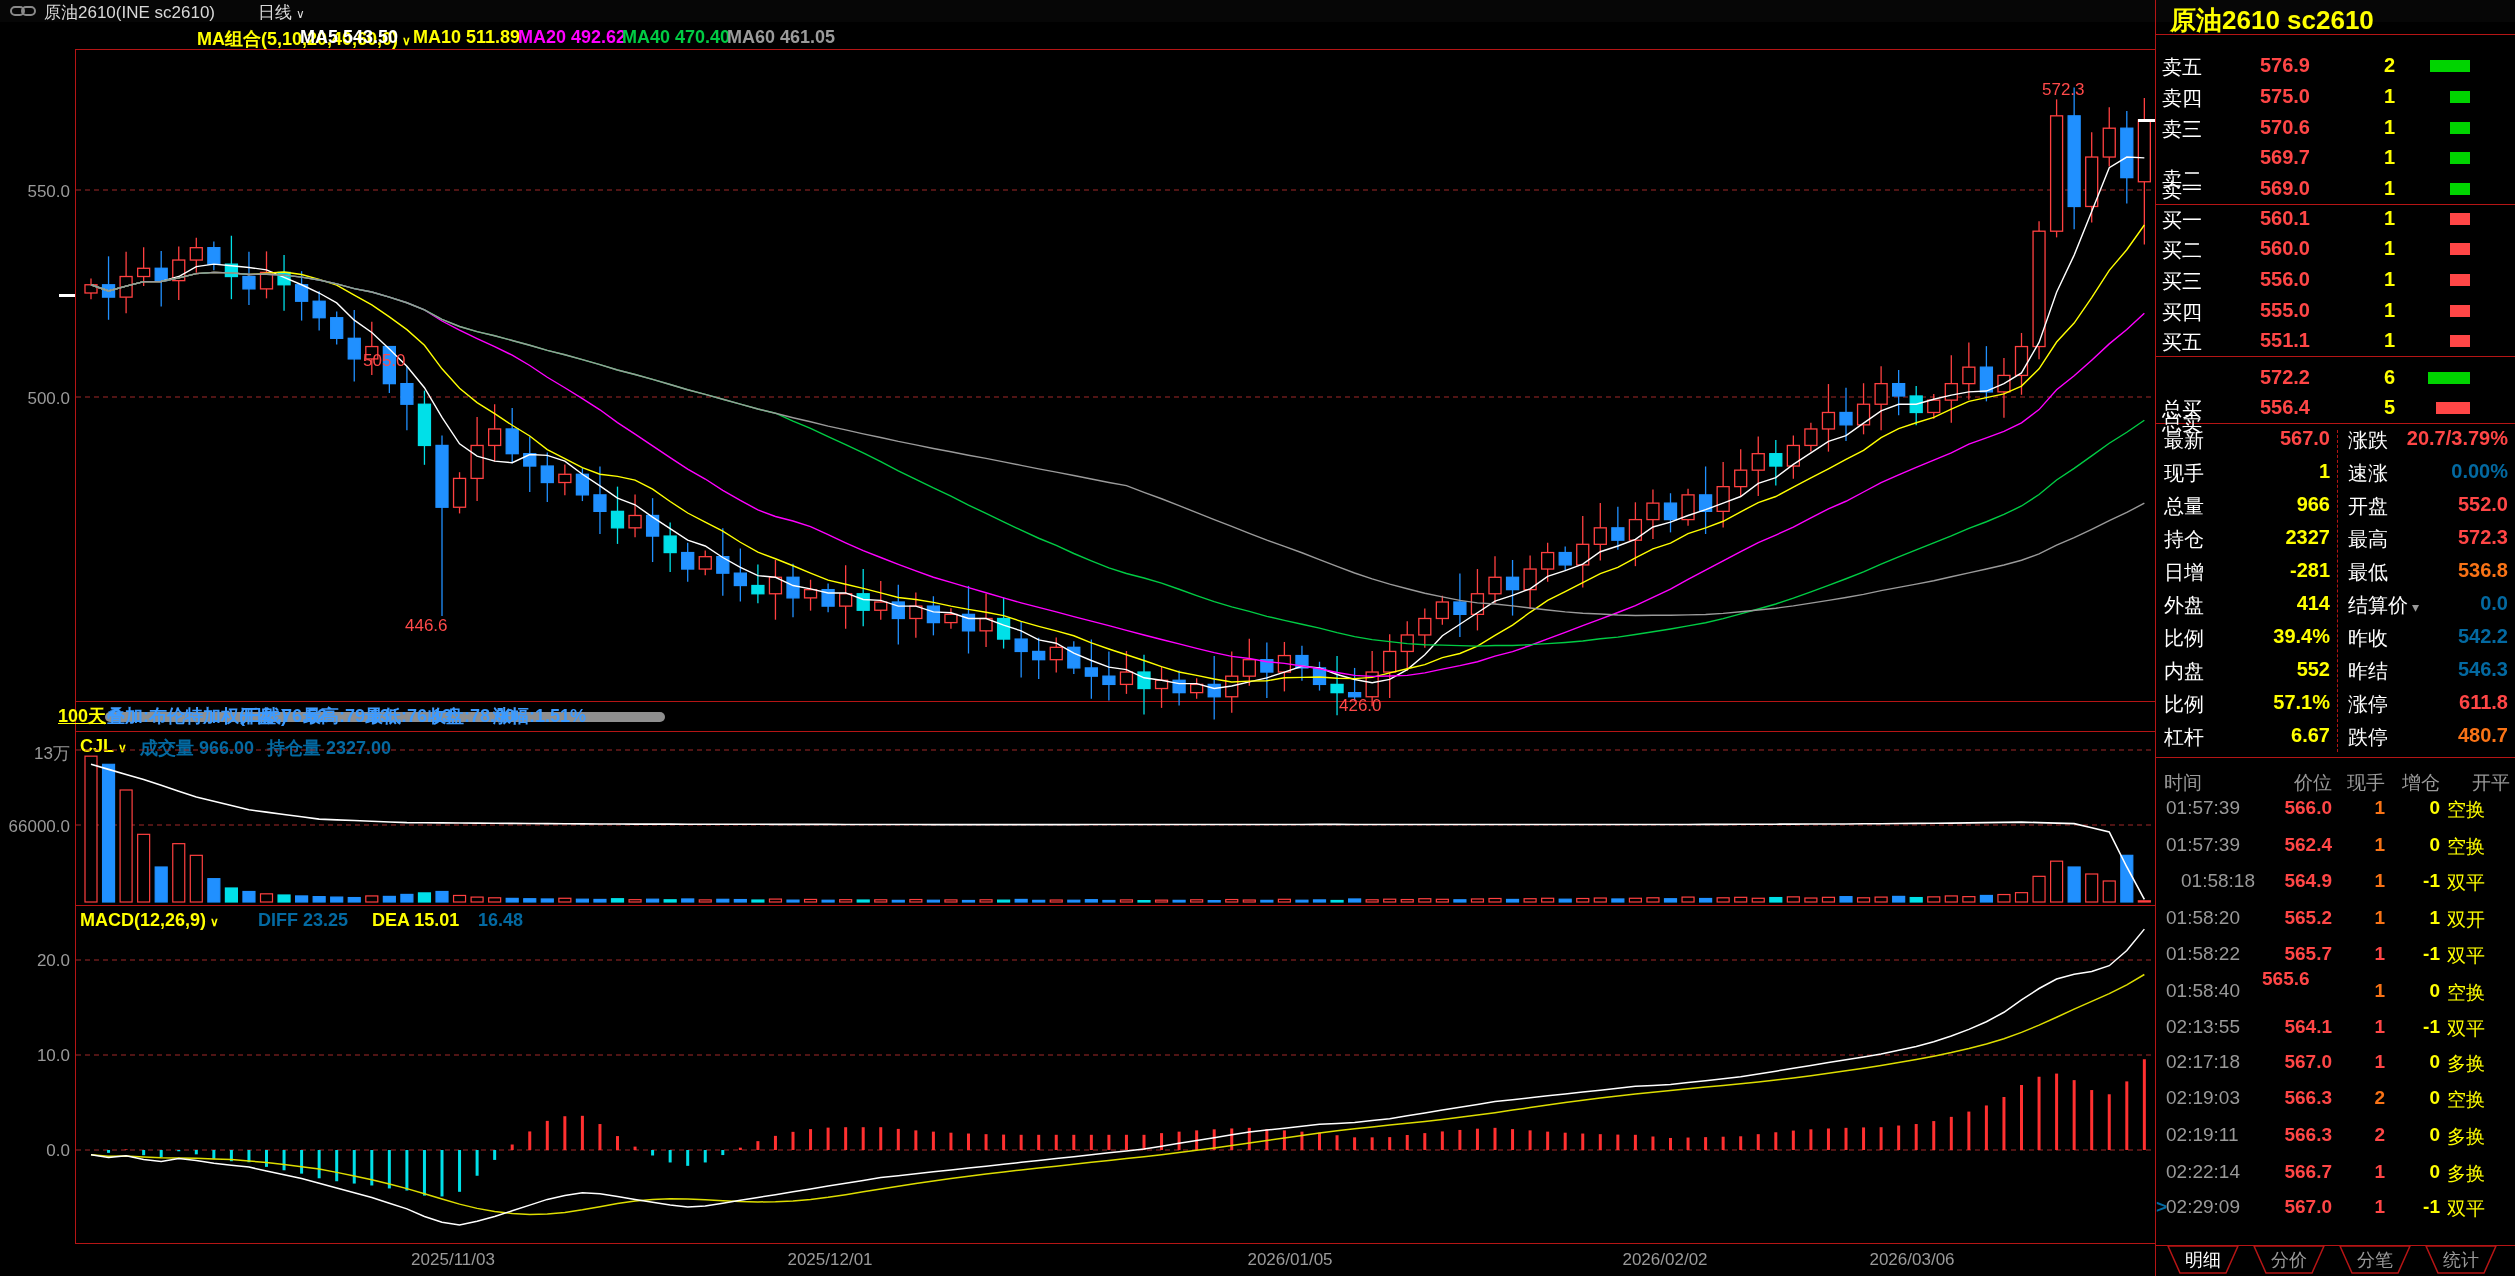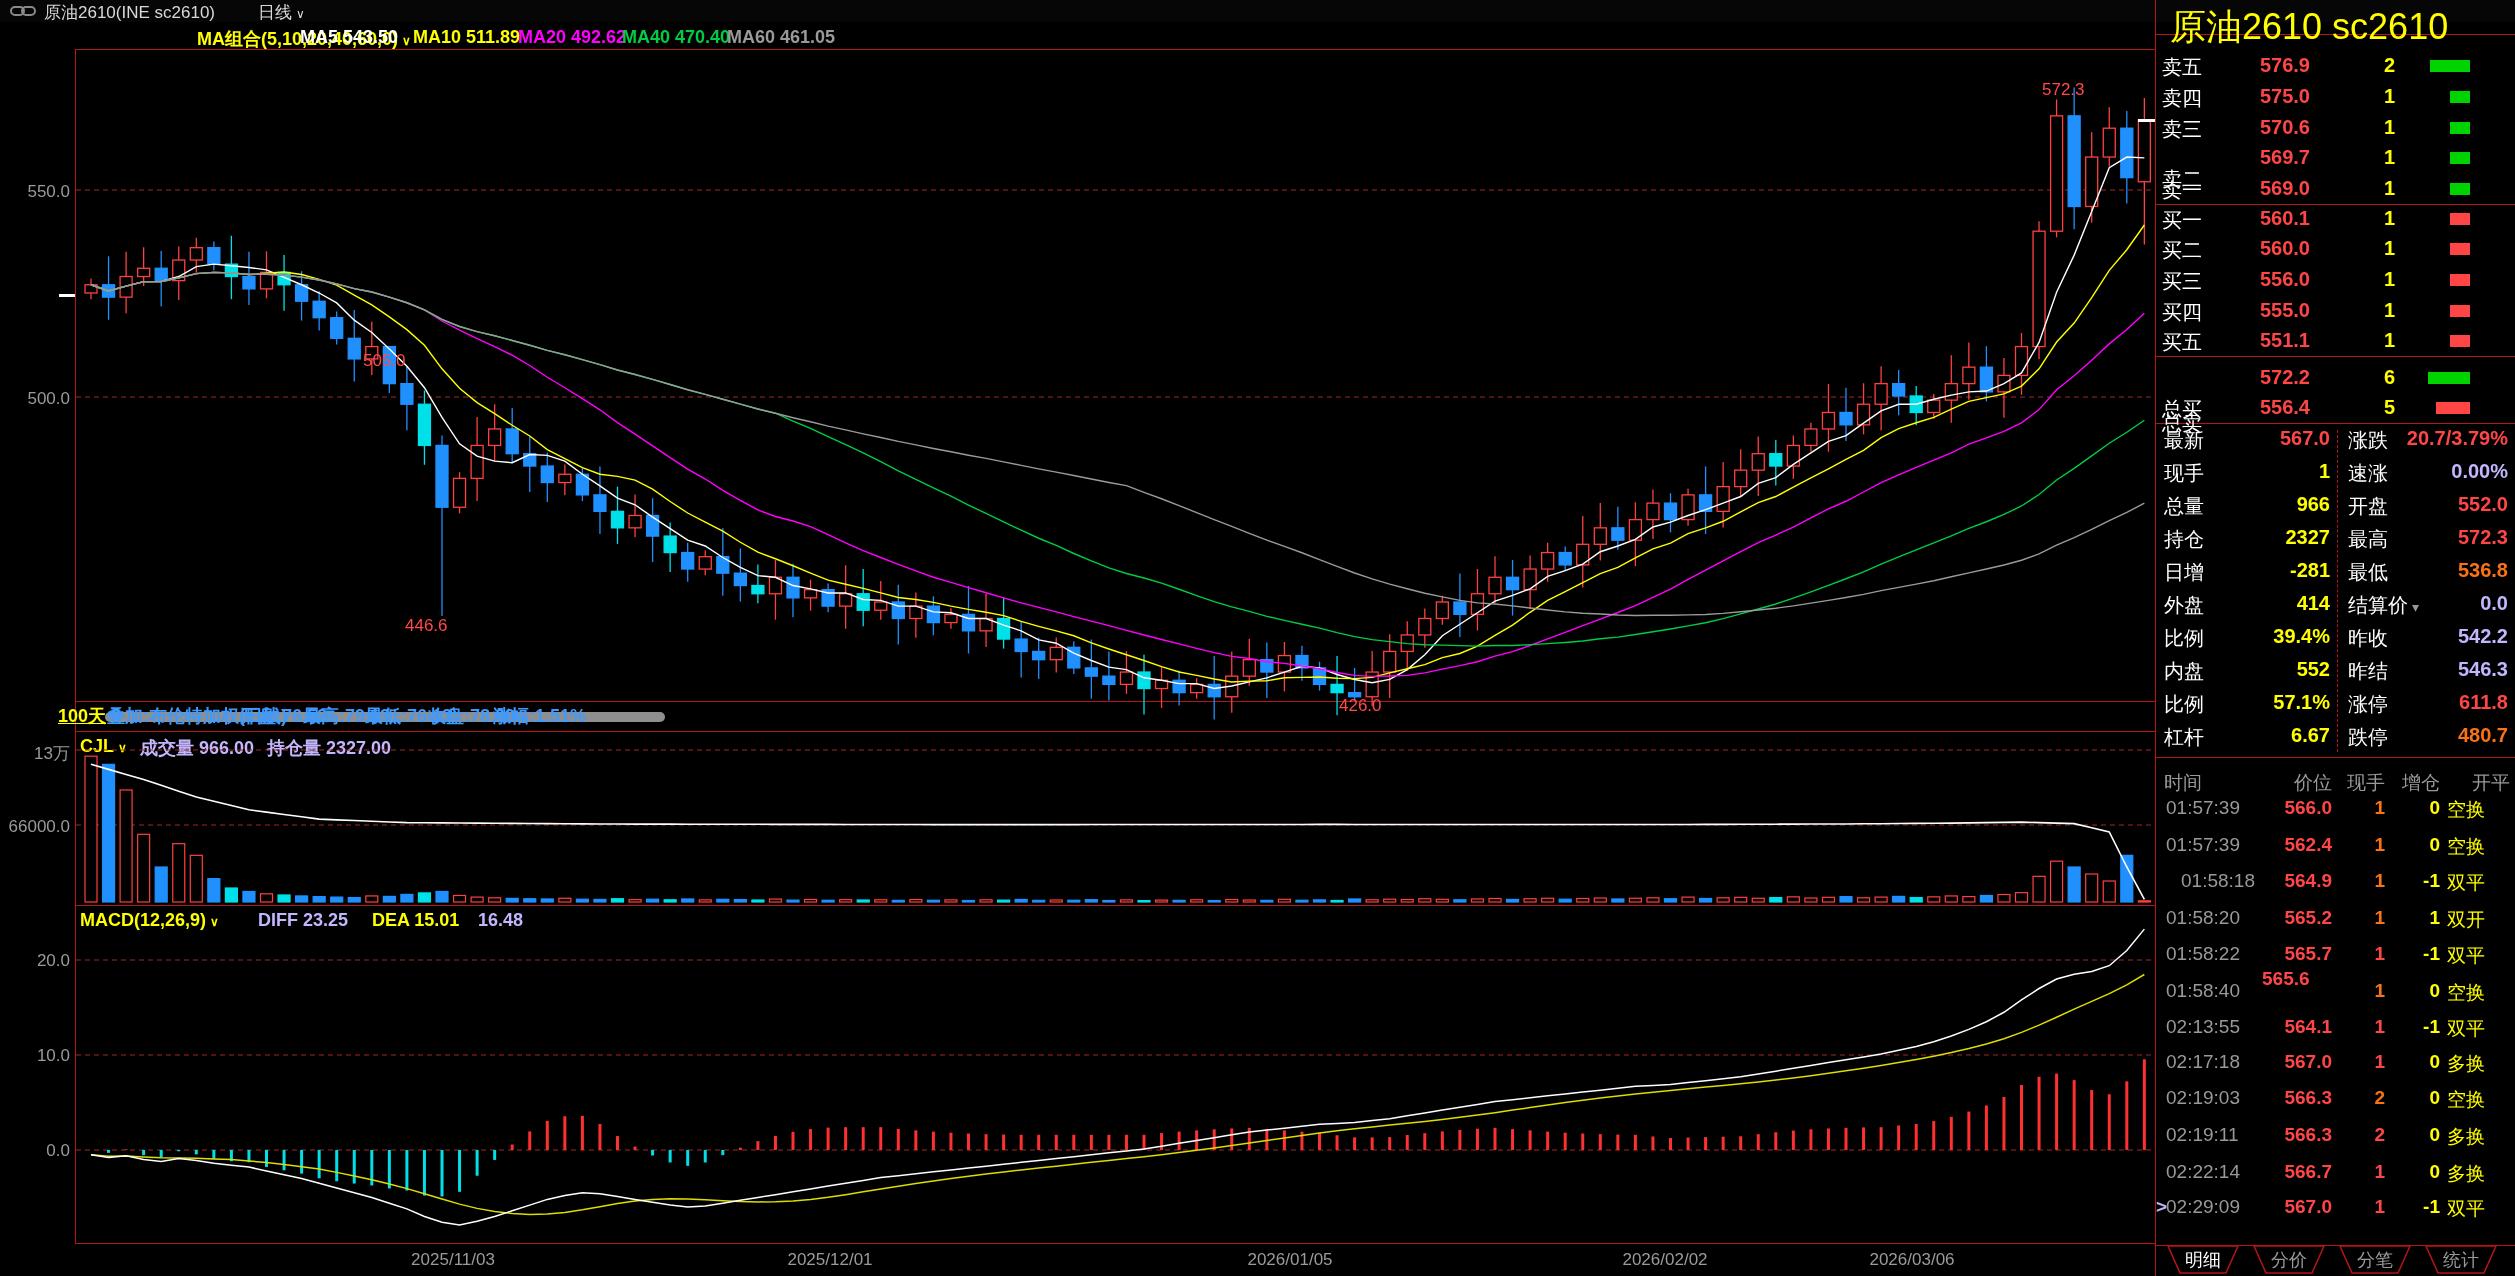--- a/index.html
+++ b/index.html
@@ -4,34 +4,34 @@
 <style>
 *{margin:0;padding:0;box-sizing:border-box}
 html,body{width:2515px;height:1276px;background:#000;overflow:hidden;
   font-family:"Liberation Sans",sans-serif;position:relative}
 .abs{position:absolute}
 .hline{position:absolute;height:1px;background:#b51515}
 .vline{position:absolute;width:1px;background:#b51515}
 .lbl{position:absolute;color:#9a9a9a;font-size:17px;white-space:nowrap}
 .r{text-align:right}
 .c-red{color:#ff4646}.c-yellow{color:#ffff00}.c-green{color:#f97316}
-.c-white{color:#c4b5fd}.c-gray{color:#999999}.c-blue{color:#3d9bff}
+.c-white{color:#0369a1}.c-gray{color:#999999}.c-blue{color:#3d9bff}
 .row-lbl{position:absolute;color:#fff;font-size:20px;white-space:nowrap}
 .val{position:absolute;font-size:20px;font-weight:bold;white-space:nowrap;text-align:right}
 .bar{position:absolute;height:12px}
 #header{position:absolute;left:0;top:0;width:2515px;height:22px;background:#060606}
 #header .t{position:absolute;top:1px;color:#d8d8d8;font-size:17px;white-space:nowrap}
 .caret{font-size:12px;color:#ddd;margin-left:4px}
 .ma-item{position:absolute;top:27px;font-size:18px;font-weight:bold;white-space:nowrap}
 .ov-item{position:absolute;top:704px;font-size:18px;font-weight:bold;white-space:nowrap}
 .ind-item{position:absolute;font-size:18px;font-weight:bold;white-space:nowrap}
 #scrollthumb{position:absolute;left:105px;top:712px;width:560px;height:10px;
   background:#8f8f8f;border-radius:5px}
 .date{position:absolute;top:1250px;color:#9a9a9a;font-size:17px;white-space:nowrap;transform:translateX(-50%)}
-#panel-title{position:absolute;left:2170px;top:3px;color:#ffff00;font-size:36px;font-weight:normal;white-space:nowrap}
+#panel-title{position:absolute;left:2170px;top:3px;color:#ffff00;font-size:26px;font-weight:bold;white-space:nowrap}
 .tick-cell{position:absolute;font-size:19px;font-weight:bold;white-space:nowrap}
 svg{display:block}
 </style>
 </head>
 <body>
 
 <div id="header">
   <span class="abs" style="left:10px;top:4px">
     <svg width="26" height="14" viewBox="0 0 26 14">
       <rect x="1" y="3" width="13" height="8" rx="4" fill="none" stroke="#8a8a8a" stroke-width="2"></rect>

